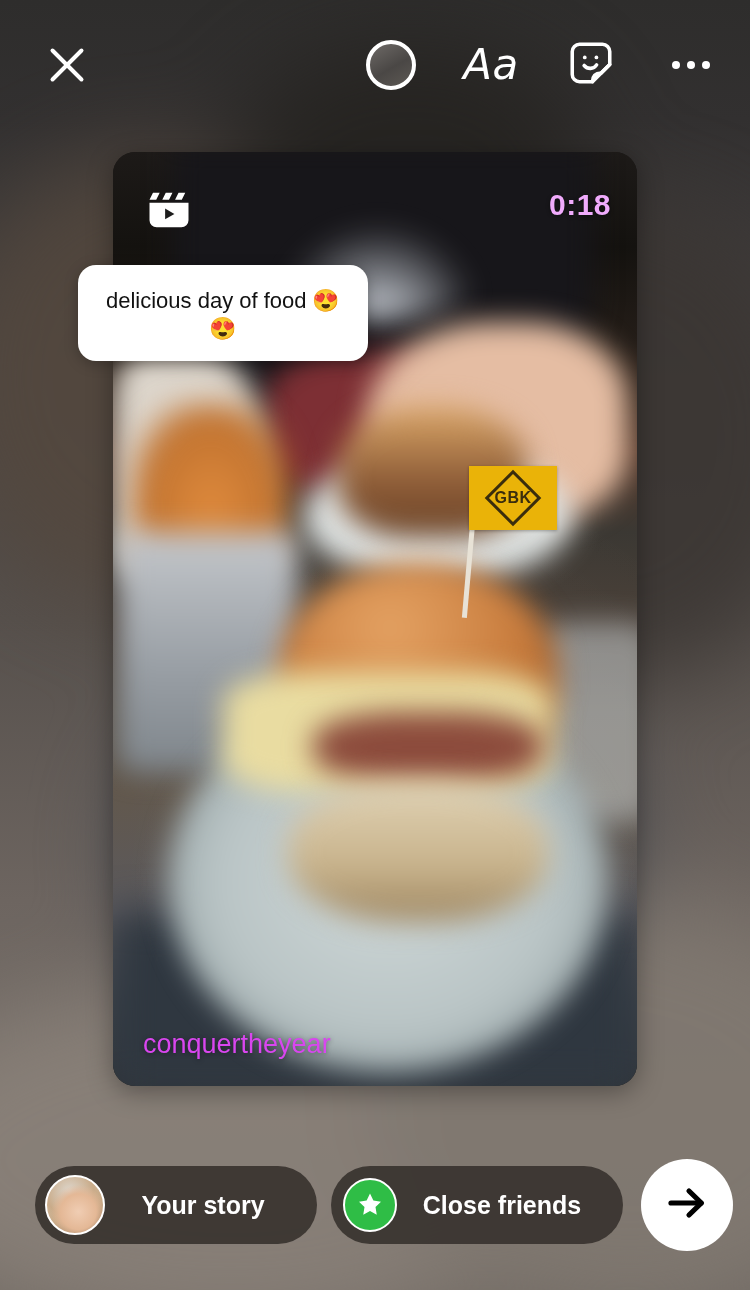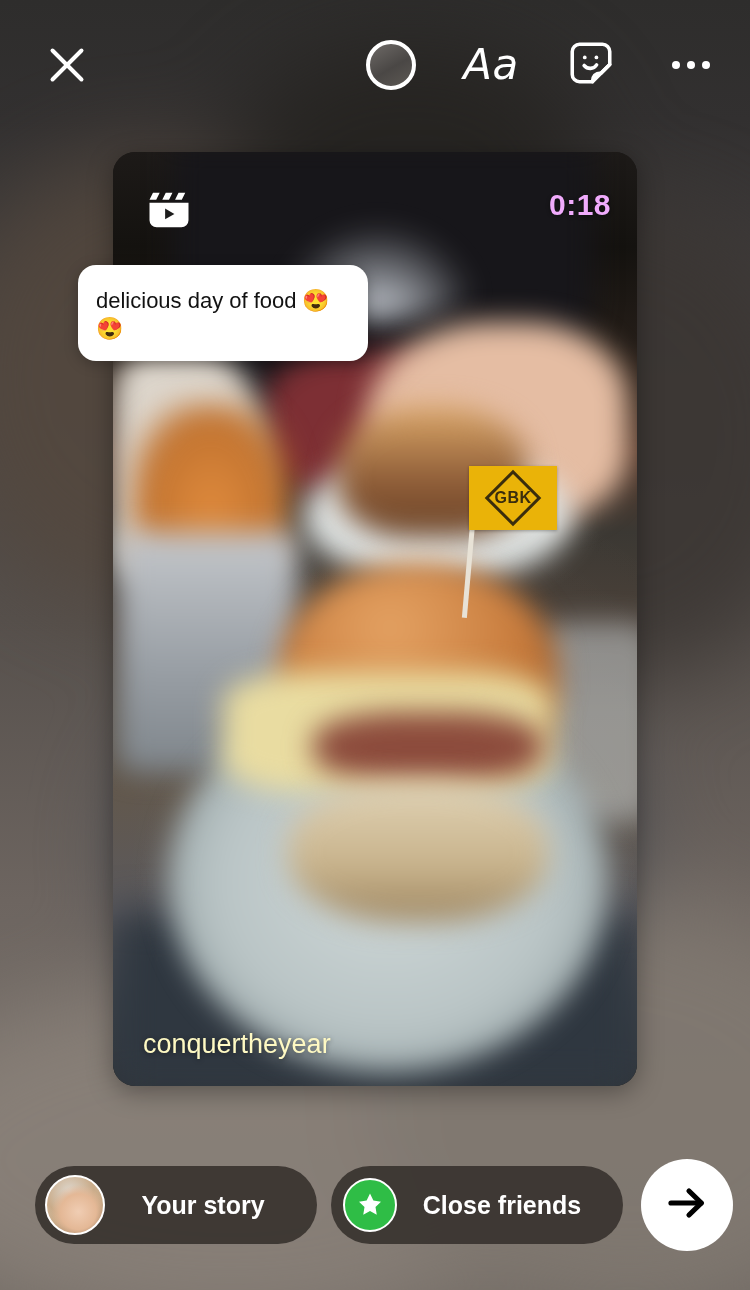--- a/index.html
+++ b/index.html
@@ -254,41 +254,42 @@
   }
   #comment-user {
     color:#8e8e8e; font-size:17px; line-height:1.1;
     font-family:"Liberation Sans", sans-serif;
   }
   #comment-body {
     margin-top:6px;
     color:#121212; font-size:22px; line-height:1.28;
     word-break:break-word;
     font-family:"Liberation Sans", sans-serif;
+    text-align:center;
   }
 
   
   #caption {
     position:absolute;
     left:113px; top:560px; width:524px;
     text-align:center;
     z-index:30;
     color:#fff;
     font-family:"DejaVu Sans", sans-serif;
     font-weight:300;
     text-shadow:0 1px 6px rgba(0,0,0,.28);
     pointer-events:auto;
   }
   #caption-l1 { font-size:44px; line-height:1.28; letter-spacing:.3px; }
   #caption-l2 { font-size:44px; line-height:1.28; letter-spacing:.3px; }
 
   
   #handle {
     position:absolute; left:30px; bottom:26px;
-    color:#fef9c3; font-size:27px; z-index:8;
+    color:#d946ef; font-size:27px; z-index:8;
     text-shadow:0 1px 5px rgba(0,0,0,.4);
     font-family:"Liberation Sans", sans-serif;
   }
 
   
   #bottom-bar {
     position:absolute; left:0; bottom:0;
     width:750px; height:170px;
     display:flex; align-items:center;
     padding:0 26px;

